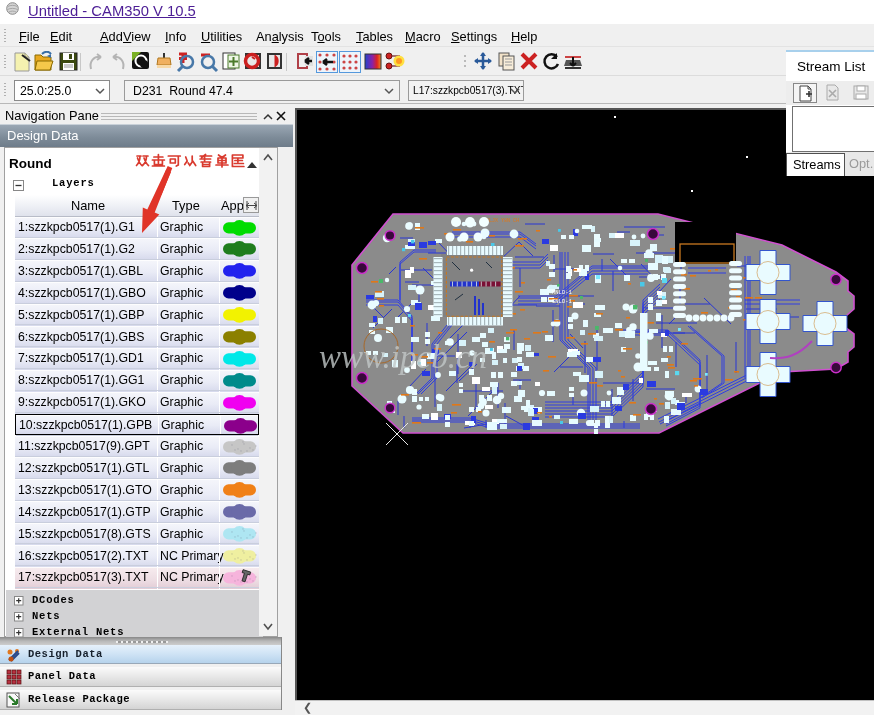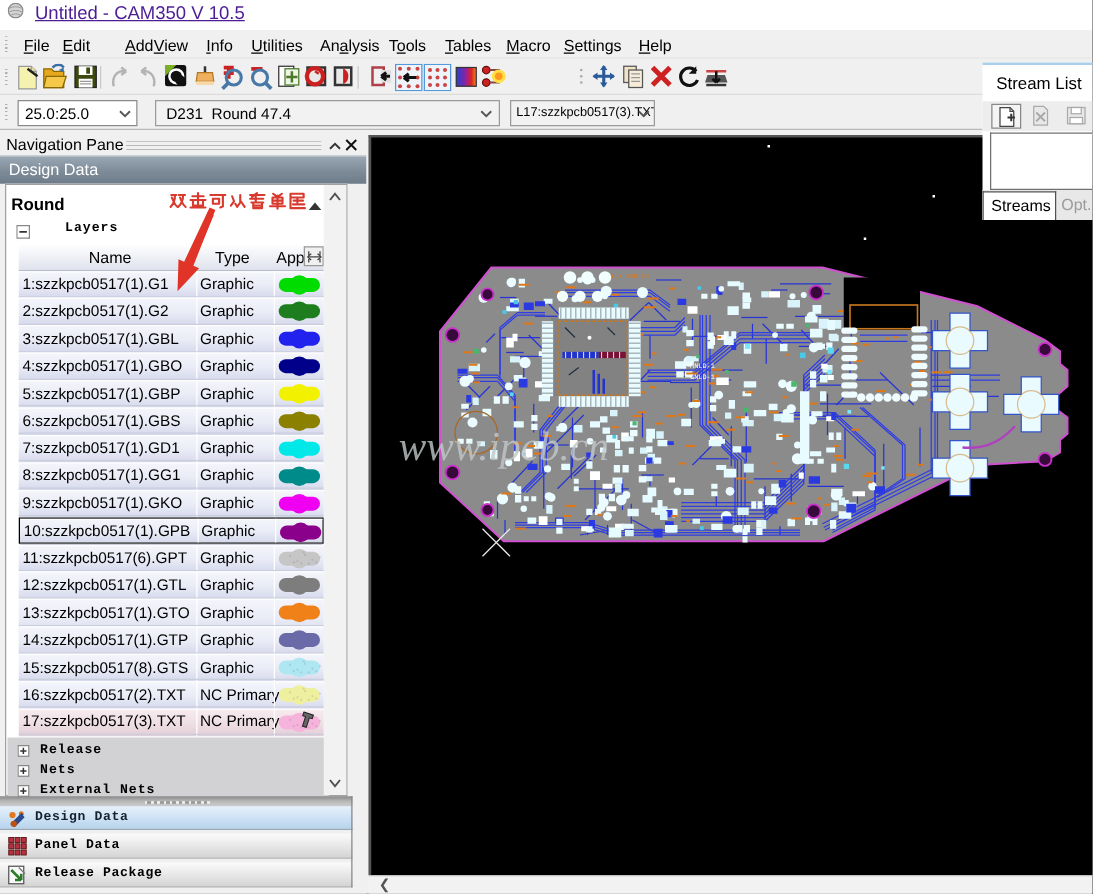--- a/index.html
+++ b/index.html
@@ -1159,21 +1159,21 @@
 <div style="position:absolute;left:142px;top:0;width:1px;height:100%;background:#fff;"></div>
 <div style="position:absolute;left:204px;top:0;width:1px;height:100%;background:#fff;"></div>
 <svg style="position:absolute;left:206px;top:0;" width="42" height="22" viewBox="0 0 42 22">
 <rect x="2" y="5.3" width="33" height="11.2" rx="5.6" fill="#8b008b"></rect>
 <circle cx="18.5" cy="10.9" r="7.8" fill="#8b008b"></circle>
         </svg>
 <div style="position:absolute;left:0;top:20.4px;width:100%;height:1px;background:#c9cedd;"></div>
 <div style="position:absolute;left:0;top:0px;width:100%;height:1px;background:rgba(255,255,255,0.8);"></div>
 </div>
 <div style="position:absolute;left:10px;top:287.5px;width:244px;height:21.9px;background:linear-gradient(180deg,#f5f6fb 0%,#e9ebf6 55%,#d6d9ec 100%);">
-<span style="position:absolute;left:3px;top:3.5px;font:12.3px 'Liberation Sans',sans-serif;color:#000;white-space:nowrap;">11:szzkpcb0517(6).GPT</span>
+<span style="position:absolute;left:3px;top:3.5px;font:12.3px 'Liberation Sans',sans-serif;color:#000;white-space:nowrap;">11:szzkpcb0517(9).GPT</span>
 <span style="position:absolute;left:145px;top:3.5px;font:12.3px 'Liberation Sans',sans-serif;color:#000;white-space:nowrap;">Graphic</span>
 <div style="position:absolute;left:142px;top:0;width:1px;height:100%;background:#fff;"></div>
 <div style="position:absolute;left:204px;top:0;width:1px;height:100%;background:#fff;"></div>
 <svg style="position:absolute;left:206px;top:0;" width="42" height="22" viewBox="0 0 42 22">
 <rect x="2" y="5.3" width="33" height="11.2" rx="5.6" fill="#c6c6c6"></rect>
 <circle cx="18.5" cy="10.9" r="7.8" fill="#c6c6c6"></circle>
           <circle cx="11" cy="8.9" r="0.9" fill="rgba(90,90,110,0.16)"></circle>
           <circle cx="17" cy="12.9" r="0.9" fill="rgba(90,90,110,0.16)"></circle>
           <circle cx="23" cy="7.9" r="0.9" fill="rgba(90,90,110,0.16)"></circle>
           <circle cx="29" cy="11.9" r="0.9" fill="rgba(90,90,110,0.16)"></circle>
@@ -1291,21 +1291,21 @@
         </svg>
 <div style="position:absolute;left:0;top:20.4px;width:100%;height:1px;background:#c9cedd;"></div>
 <div style="position:absolute;left:0;top:0px;width:100%;height:1px;background:rgba(255,255,255,0.8);"></div>
 </div>
 
 <div style="position:absolute;left:1px;top:441.5px;width:257px;height:47px;background:#d2d2d4;">
   <svg style="position:absolute;left:8px;top:6px;" width="10" height="10">
           <rect x="0.5" y="0.5" width="8.5" height="8.5" fill="#fff" stroke="#888"></rect>
           <path d="M2.2,4.7 h5 M4.7,2.2 v5" stroke="#333" stroke-width="1.2"></path>
         </svg>
-  <span style="position:absolute;left:26px;top:4px;font:bold 10.5px 'Liberation Mono',monospace;letter-spacing:0.8px;color:#000;">Release</span>
+  <span style="position:absolute;left:26px;top:4px;font:bold 10.5px 'Liberation Mono',monospace;letter-spacing:0.8px;color:#000;">DCodes</span>
   <svg style="position:absolute;left:8px;top:22px;" width="10" height="10">
           <rect x="0.5" y="0.5" width="8.5" height="8.5" fill="#fff" stroke="#888"></rect>
           <path d="M2.2,4.7 h5 M4.7,2.2 v5" stroke="#333" stroke-width="1.2"></path>
         </svg>
   <span style="position:absolute;left:26px;top:20px;font:bold 10.5px 'Liberation Mono',monospace;letter-spacing:0.8px;color:#000;">Nets</span>
   <svg style="position:absolute;left:8px;top:38px;" width="10" height="10">
           <rect x="0.5" y="0.5" width="8.5" height="8.5" fill="#fff" stroke="#888"></rect>
           <path d="M2.2,4.7 h5 M4.7,2.2 v5" stroke="#333" stroke-width="1.2"></path>
         </svg>
   <span style="position:absolute;left:26px;top:36px;font:bold 10.5px 'Liberation Mono',monospace;letter-spacing:0.8px;color:#000;">External Nets</span>

